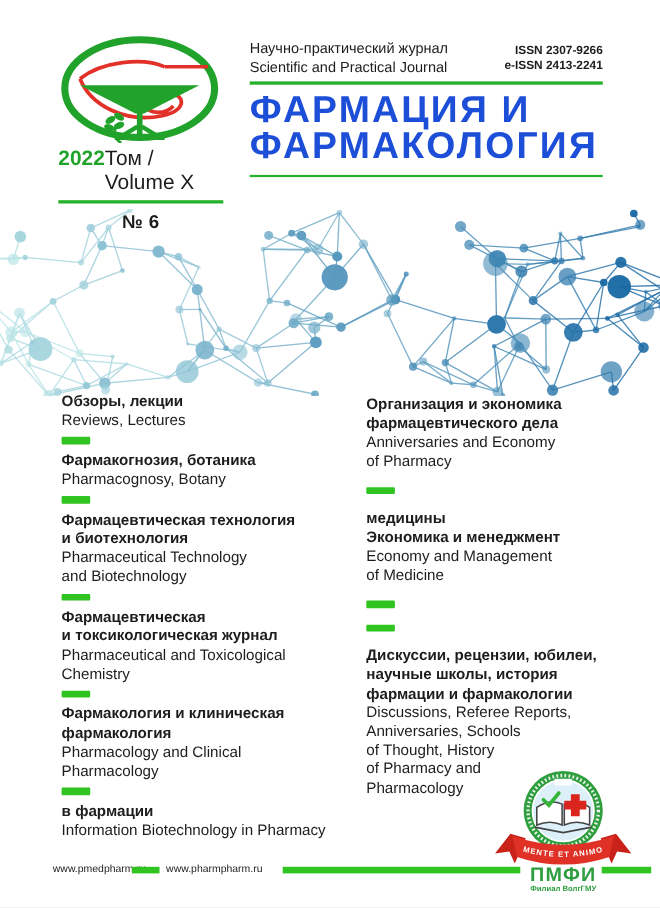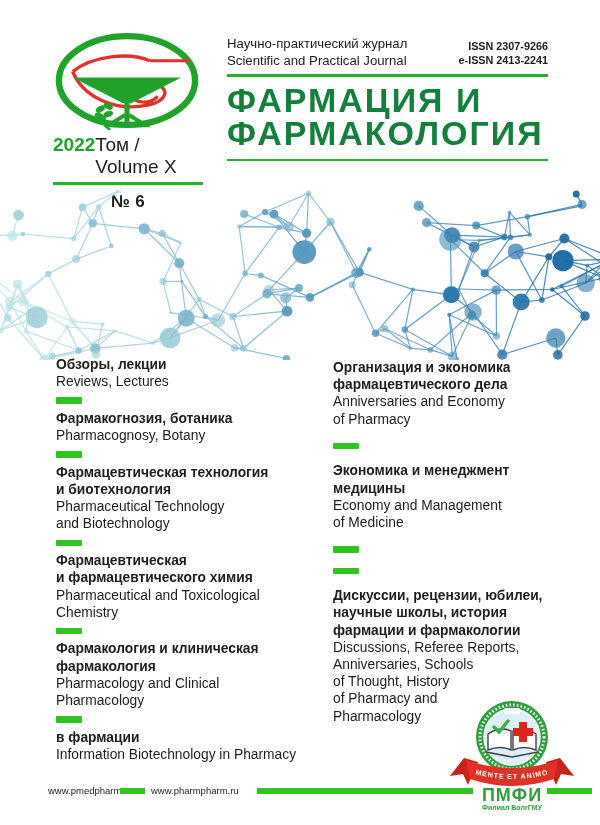--- a/index.html
+++ b/index.html
@@ -15,21 +15,21 @@
   .vol-row .vol{color:#1d1d1b;}
   .rule{height:2.5px;background:#26b12c;border:0;margin:0;}
   .logo-block .rule{margin-top:4px;}
   .issue{font-size:17px;font-weight:bold;text-align:center;margin-top:7px;letter-spacing:.3px;}
   .title-block{position:absolute;left:227px;top:36px;width:321px;}
   .type-row{display:flex;justify-content:space-between;}
   .type{font-size:13.2px;line-height:16.5px;}
   .issn{font-size:10.8px;line-height:14px;font-weight:bold;text-align:right;padding-top:3px;}
   .title-block .rule{margin-top:5px;}
   h1.title-ru{
-    margin:7px 0 0 0;color:#15803d;font-size:34px;line-height:33px;font-weight:bold;
+    margin:7px 0 0 0;color:#1d4ed8;font-size:34px;line-height:33px;font-weight:bold;
     letter-spacing:2px;white-space:nowrap;
   }
   .title-en{font-size:18.5px;font-weight:bold;margin-top:7px;letter-spacing:-.2px;white-space:nowrap;}
   .title-block .rule2{margin-top:9px;}
   
   .molecules{position:absolute;left:0;top:190px;width:600px;height:170px;}
   
   .toc{position:absolute;font-size:13.8px;line-height:17.2px;}
   .toc-left{left:56px;top:356px;width:262px;}
   .toc-right{left:333px;top:359px;width:240px;}
@@ -427,21 +427,21 @@
       <div class="dash"></div>
       <div class="section">
         <div class="ru">Фармацевтическая технология</div>
         <div class="ru">и биотехнология</div>
         <div class="en">Pharmaceutical Technology</div>
         <div class="en">and Biotechnology</div>
       </div>
       <div class="dash"></div>
       <div class="section">
         <div class="ru">Фармацевтическая</div>
-        <div class="ru">и фармацевтического химия</div>
+        <div class="ru">и токсикологическая журнал</div>
         <div class="en">Pharmaceutical and Toxicological</div>
         <div class="en">Chemistry</div>
       </div>
       <div class="dash"></div>
       <div class="section">
         <div class="ru">Фармакология и клиническая</div>
         <div class="ru">фармакология</div>
         <div class="en">Pharmacology and Clinical</div>
         <div class="en">Pharmacology</div>
       </div>
@@ -453,22 +453,22 @@
     </div>
   <div class="toc toc-right" id="toc-right">
       <div class="section">
         <div class="ru">Организация и экономика</div>
         <div class="ru">фармацевтического дела</div>
         <div class="en">Anniversaries and Economy</div>
         <div class="en">of Pharmacy</div>
       </div>
       <div class="dash"></div>
       <div class="section">
+        <div class="ru">медицины</div>
         <div class="ru">Экономика и менеджмент</div>
-        <div class="ru">медицины</div>
         <div class="en">Economy and Management</div>
         <div class="en">of Medicine</div>
       </div>
       <div class="dash"></div>
       <div class="dash"></div>
       <div class="section">
         <div class="ru">Дискуссии, рецензии, юбилеи,</div>
         <div class="ru">научные школы, история</div>
         <div class="ru">фармации и фармакологии</div>
         <div class="en">Discussions, Referee Reports,</div>

